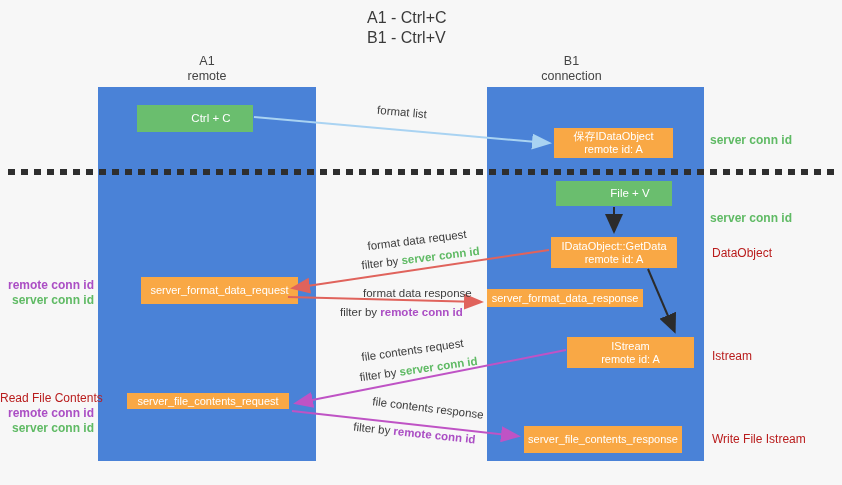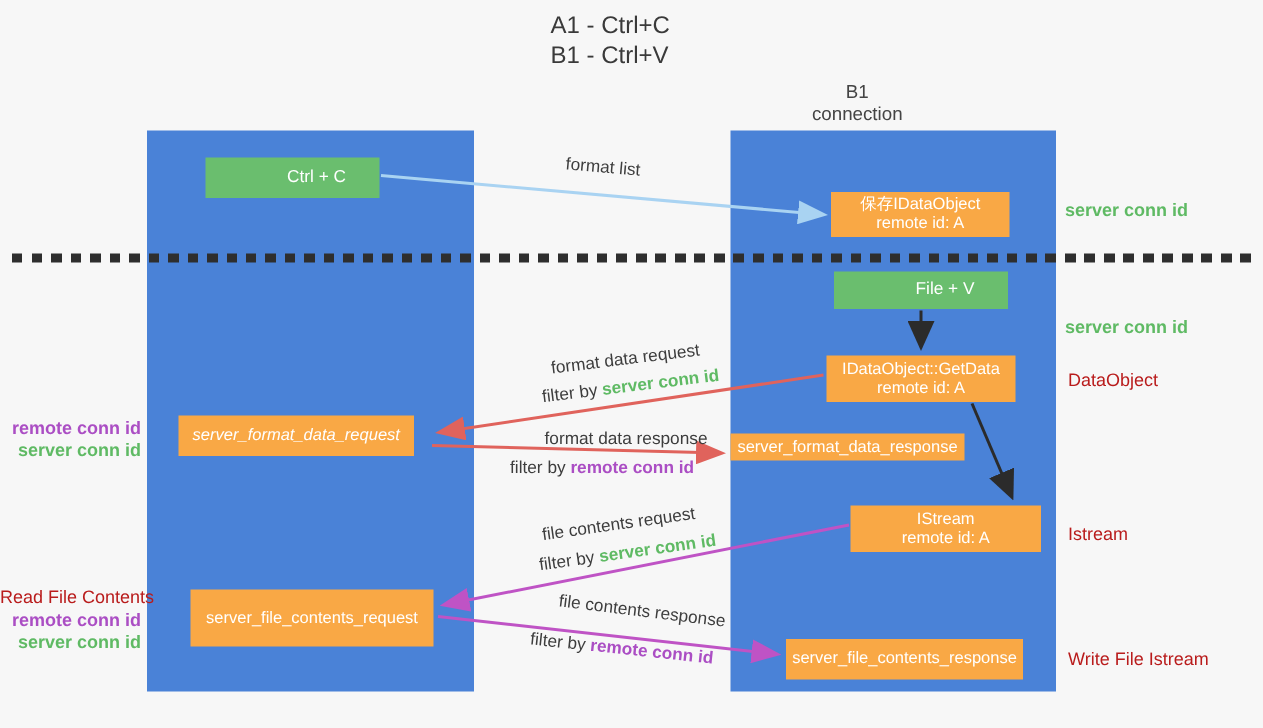--- a/index.html
+++ b/index.html
@@ -46,20 +46,24 @@
 </head>
 <body>
 
 <div class="canvas">
 
   <div class="title">
     <div>A1 - Ctrl+C</div>
     <div>B1 - Ctrl+V</div>
   </div>
 
+  <div class="col-header" style="left:98px; width:218px;">
+    <div>A1</div>
+    <div>remote</div>
+  </div>
   <div class="col-header" style="left:463px; width:217px;">
     <div>B1</div>
     <div>connection</div>
   </div>
 
   <div class="column" style="left:98px; width:218px;"></div>
   <div class="column" style="left:487px; width:217px;"></div>
 
   <div class="divider"></div>
 
@@ -74,34 +78,34 @@
 
   <div class="box box-green" style="left:556px; top:181px; width:116px; height:25px;">
     <div>File + V</div>
   </div>
 
   <div class="box box-orange" style="left:551px; top:237px; width:126px; height:31px;">
     <div>IDataObject::GetData</div>
     <div>remote id: A</div>
   </div>
 
-  <div class="box box-orange" style="left:119px; top:277px; width:157px; height:27px;font-style:italic;">
+  <div class="box box-orange" style="left:141px; top:277px; width:157px; height:27px;">
     <div>server_format_data_request</div>
   </div>
 
   <div class="box box-orange" style="left:487px; top:289px; width:156px; height:18px;">
     <div>server_format_data_response</div>
   </div>
 
   <div class="box box-orange" style="left:567px; top:337px; width:127px; height:31px;">
     <div>IStream</div>
     <div>remote id: A</div>
   </div>
 
-  <div class="box box-orange" style="left:127px; top:393px; width:162px; height:38px;">
+  <div class="box box-orange" style="left:127px; top:393px; width:162px; height:16px;">
     <div>server_file_contents_request</div>
   </div>
 
   <div class="box box-orange" style="left:524px; top:426px; width:158px; height:27px;">
     <div>server_file_contents_response</div>
   </div>
 
   <svg class="arrows" width="842" height="485" viewBox="0 0 842 485">
     <defs>
       <marker id="ah-blue" markerWidth="10" markerHeight="8" refX="8" refY="4" orient="auto">

